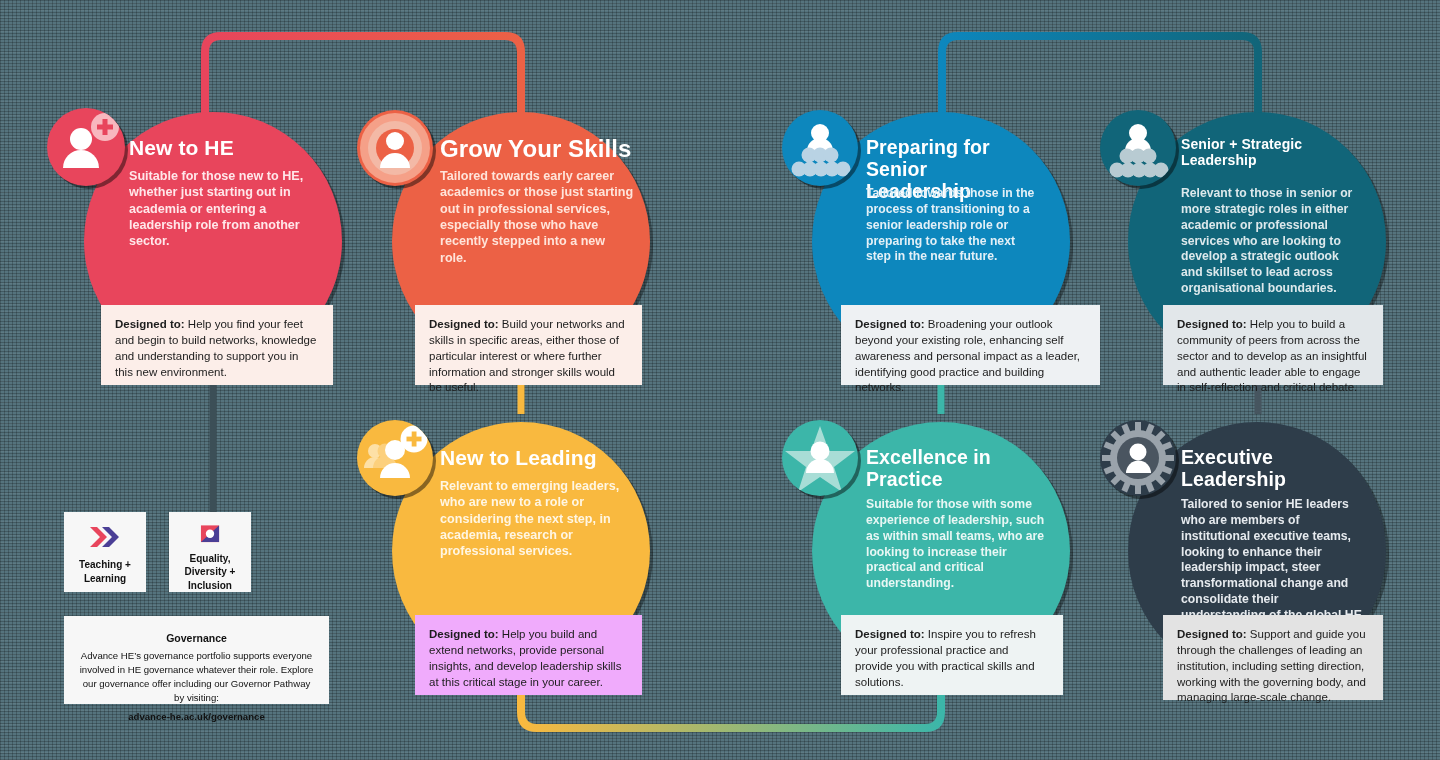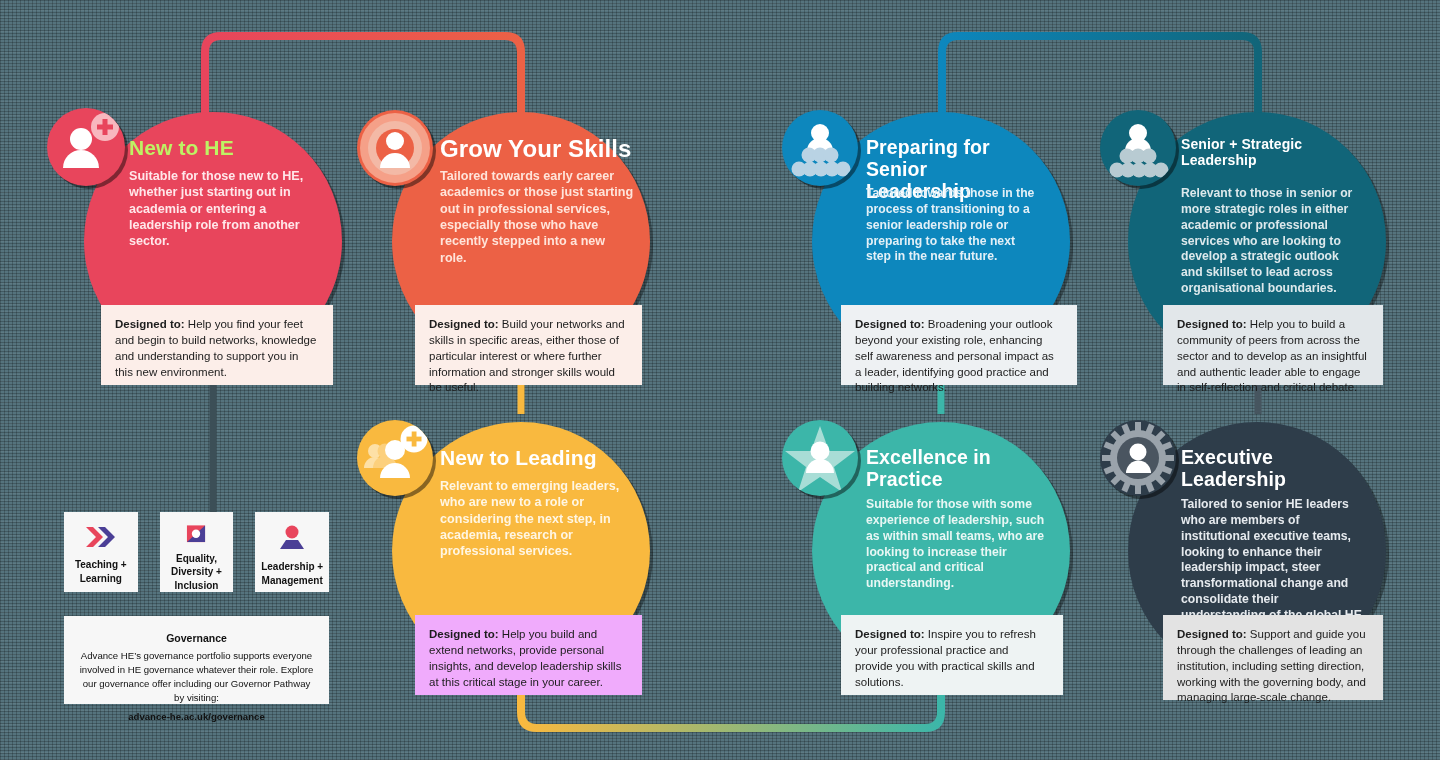--- a/index.html
+++ b/index.html
@@ -119,21 +119,21 @@
     <div class="bubble" style="left:84px;top:112px;width:258px;height:258px;background:#e8455c;"></div>
     <div class="badge" style="left:47px;top:108px;width:78px;height:78px;background:#e8455c;">
       <svg class="icon-svg" width="78" height="78" viewBox="0 0 78 78">
         <circle cx="34" cy="31" r="11" fill="#fff"></circle>
         <path d="M16 60 a18 18 0 0 1 36 0 z" fill="#fff"></path>
         <circle cx="58" cy="19" r="14" fill="#f8b7be"></circle>
         <rect x="55.5" y="11" width="5" height="16" fill="#e8455c"></rect>
         <rect x="50" y="16.5" width="16" height="5" fill="#e8455c"></rect>
       </svg>
     </div>
-    <div class="title" style="left:129px;top:136px;width:188px;font-size:21px;color:#bef264;">New to HE</div>
+    <div class="title" style="left:129px;top:136px;width:188px;font-size:21px;color:#ffffff;">New to HE</div>
     <div class="blurb" style="left:129px;top:168px;width:180px;font-size:12.6px;color:#ffe7ea;">Suitable for those new to HE, whether just starting out in academia or entering a leadership role from another sector.</div>
     <div class="note" style="left:101px;top:305px;width:232px;height:80px;background:#fceee9;">
       <b>Designed to:</b>
       <span> Help you find your feet and begin to build networks, knowledge and understanding to support you in this new environment.</span>
     </div>
   </div>
 
   <div class="branch">
     <div class="bubble" style="left:392px;top:112px;width:258px;height:258px;background:#ec6145;"></div>
     <div class="badge" style="left:357px;top:110px;width:76px;height:76px;background:#ec6145;">
@@ -164,21 +164,21 @@
         <circle cx="49" cy="45" r="7.5" fill="#b9d3e4"></circle>
         <circle cx="17" cy="59" r="7.5" fill="#b9d3e4"></circle>
         <circle cx="28" cy="59" r="7.5" fill="#b9d3e4"></circle>
         <circle cx="39" cy="59" r="7.5" fill="#b9d3e4"></circle>
         <circle cx="50" cy="59" r="7.5" fill="#b9d3e4"></circle>
         <circle cx="61" cy="59" r="7.5" fill="#b9d3e4"></circle>
       </svg>
     </div>
     <div class="title" style="left:866px;top:137px;width:165px;font-size:19.5px;color:#ffffff;">Preparing for Senior Leadership</div>
     <div class="blurb" style="left:866px;top:186px;width:175px;font-size:12.2px;color:#e3f0f7;">Tailored towards those in the process of transitioning to a senior leadership role or preparing to take the next step in the near future.</div>
-    <div class="note" style="left:841px;top:305px;width:236px;height:80px;background:#eef1f3;">
+    <div class="note" style="left:841px;top:305px;width:259px;height:80px;background:#eef1f3;">
       <b>Designed to:</b>
       <span> Broadening your outlook beyond your existing role, enhancing self awareness and personal impact as a leader, identifying good practice and building networks.</span>
     </div>
   </div>
 
   <div class="branch">
     <div class="bubble" style="left:1128px;top:112px;width:258px;height:258px;background:#116579;"></div>
     <div class="badge" style="left:1100px;top:110px;width:76px;height:76px;background:#116579;">
       <svg class="icon-svg" width="76" height="76" viewBox="0 0 76 76">
         <circle cx="38" cy="23" r="9" fill="#fff"></circle>
@@ -293,28 +293,20 @@
       <svg class="icon-svg" width="30" height="28" viewBox="0 0 30 28">
         <rect x="2" y="2" width="26" height="24" fill="#e8455c"></rect>
         <path d="M28 2 L28 26 L2 26 Z" fill="#4b3f96"></path>
         <circle cx="15" cy="14" r="6" fill="#ffffff"></circle>
       </svg>
       <div class="lbl" style="white-space:pre-line;">Equality,
 Diversity +
 Inclusion</div>
     </div>
     <div class="legend-sep"></div>
-    <div class="legend-card" style="width:82px;height:80px;">
-      <svg class="icon-svg" width="30" height="28" viewBox="0 0 30 28">
-        <circle cx="15" cy="8" r="6.5" fill="#e8455c"></circle>
-        <path d="M9 16 L21 16 L27 25 L3 25 Z" fill="#4b3f96"></path>
-      </svg>
-      <div class="lbl" style="white-space:pre-line;">Leadership +
-Management</div>
-    </div>
   </div>
 
   <div class="gov-card" style="left:64px;top:616px;width:265px;height:88px;">
     <svg class="icon-svg" width="32" height="30" viewBox="0 0 32 30">
       <circle cx="16" cy="15" r="9" fill="#4b3f96"></circle>
       <circle cx="6" cy="6" r="4.5" fill="#e8455c"></circle>
       <circle cx="26" cy="6" r="4.5" fill="#e8455c"></circle>
       <circle cx="6" cy="24" r="4.5" fill="#e8455c"></circle>
       <circle cx="26" cy="24" r="4.5" fill="#e8455c"></circle>
     </svg>

